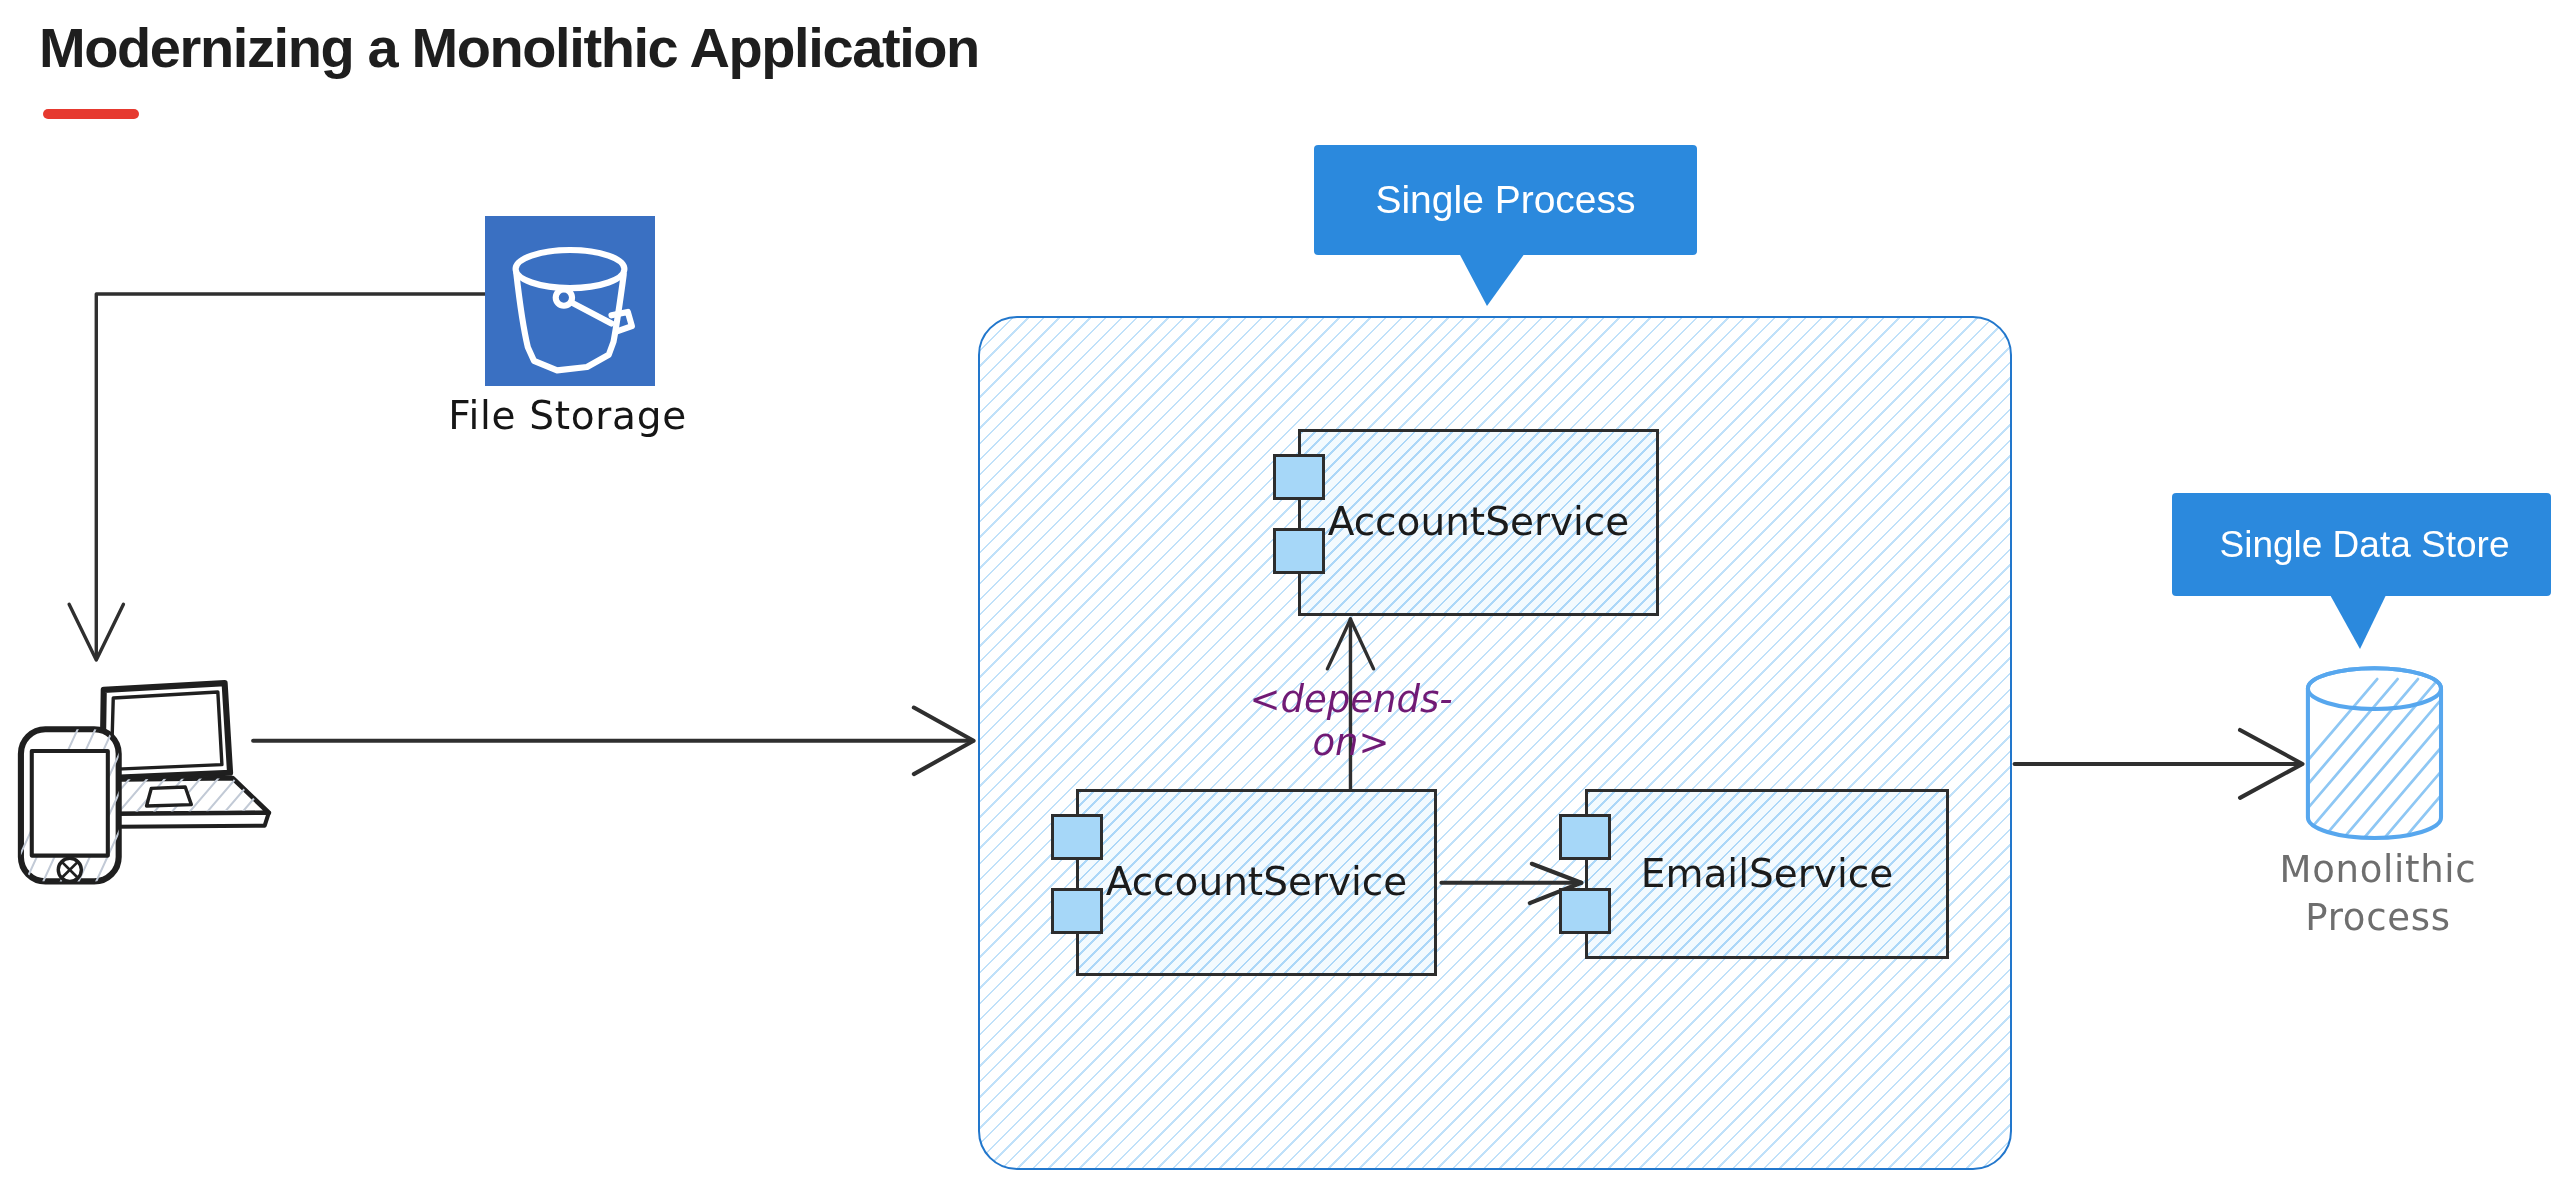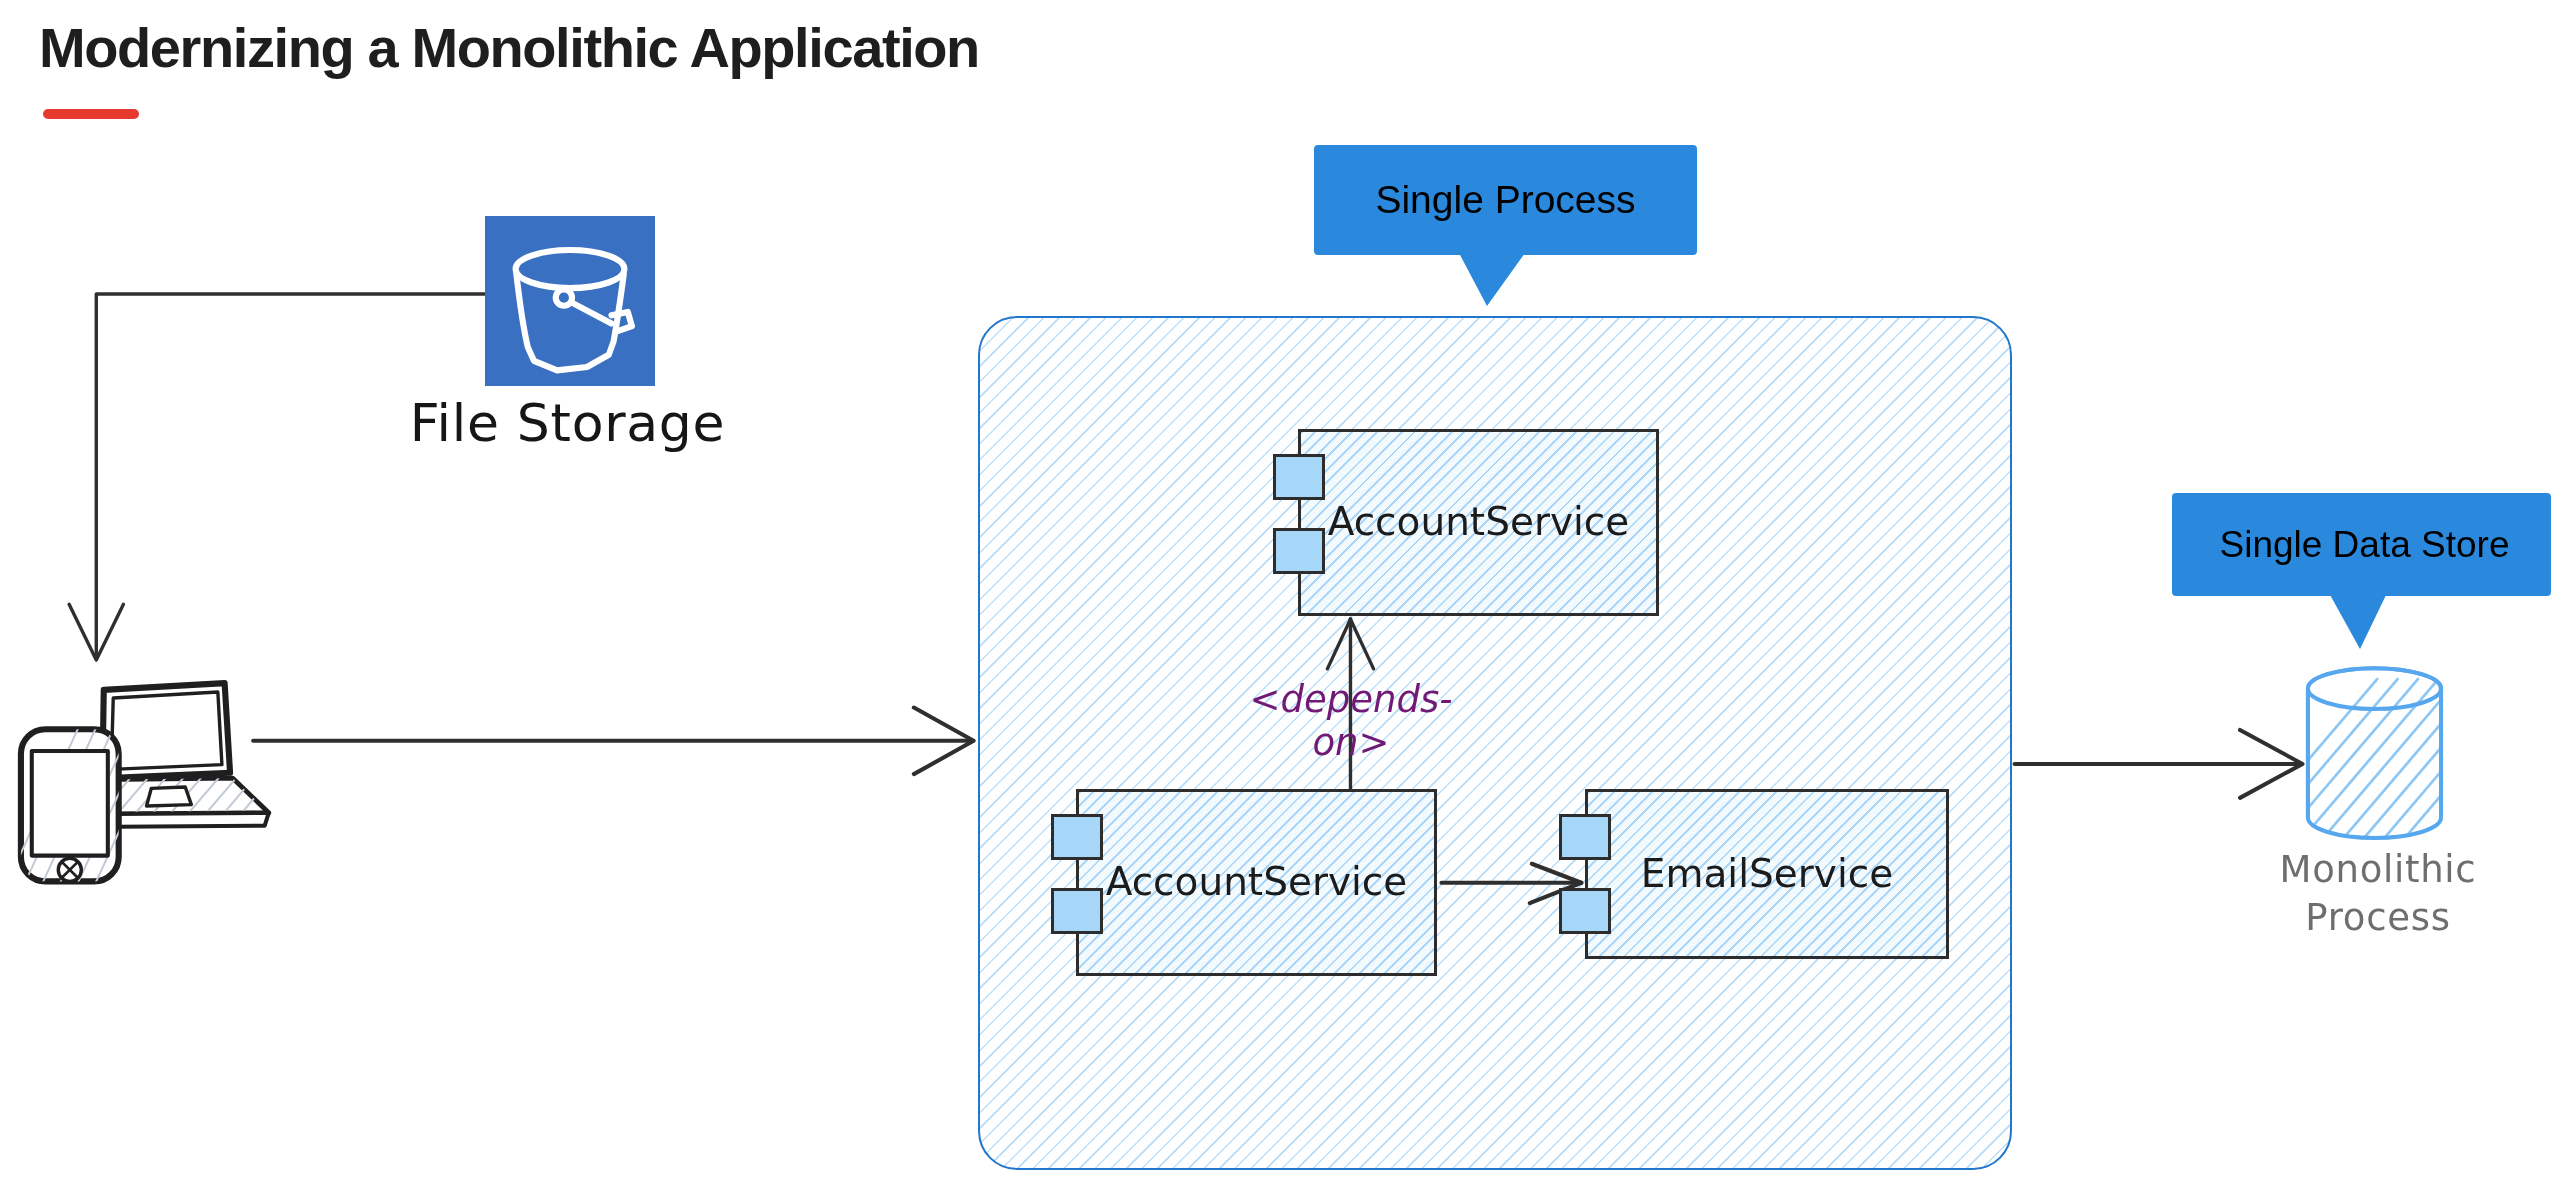--- a/index.html
+++ b/index.html
@@ -38,27 +38,27 @@
   svg.overlay { position: absolute; left: 0; top: 0; width: 2576px; height: 1189px; }
 
   .file-icon {
     position: absolute; left: 485px; top: 216px;
     width: 170px; height: 170px;
     background: var(--file_icon_blue);
   }
   .hand { font-family: "DejaVu Sans", sans-serif; }
   .file-label {
     position: absolute; left: 408px; top: 393px; width: 319px;
-    text-align: center; font-size: 52px; color: #161616;
+    text-align: center; font-size: 39px; color: #161616;
     letter-spacing: 0.7px;
   }
 
   .callout {
     position: absolute; background: var(--callout_blue);
-    color: #000000; display: flex; align-items: center; justify-content: center;
+    color: #ffffff; display: flex; align-items: center; justify-content: center;
     border-radius: 4.1px; font-weight: 500;
   }
   .callout.sp { left: 1314px; top: 145px; width: 383px; height: 110px; font-size: 39px; }
   .callout.sds { left: 2172px; top: 493px; width: 379px; height: 103px; font-size: 37px; padding-left: 6px; }
   .callout-tail {
     position: absolute; width: 0; height: 0;
   }
   .callout-tail.sp {
     left: 1459px; top: 253px;
     border-left: 28.5px solid transparent;

